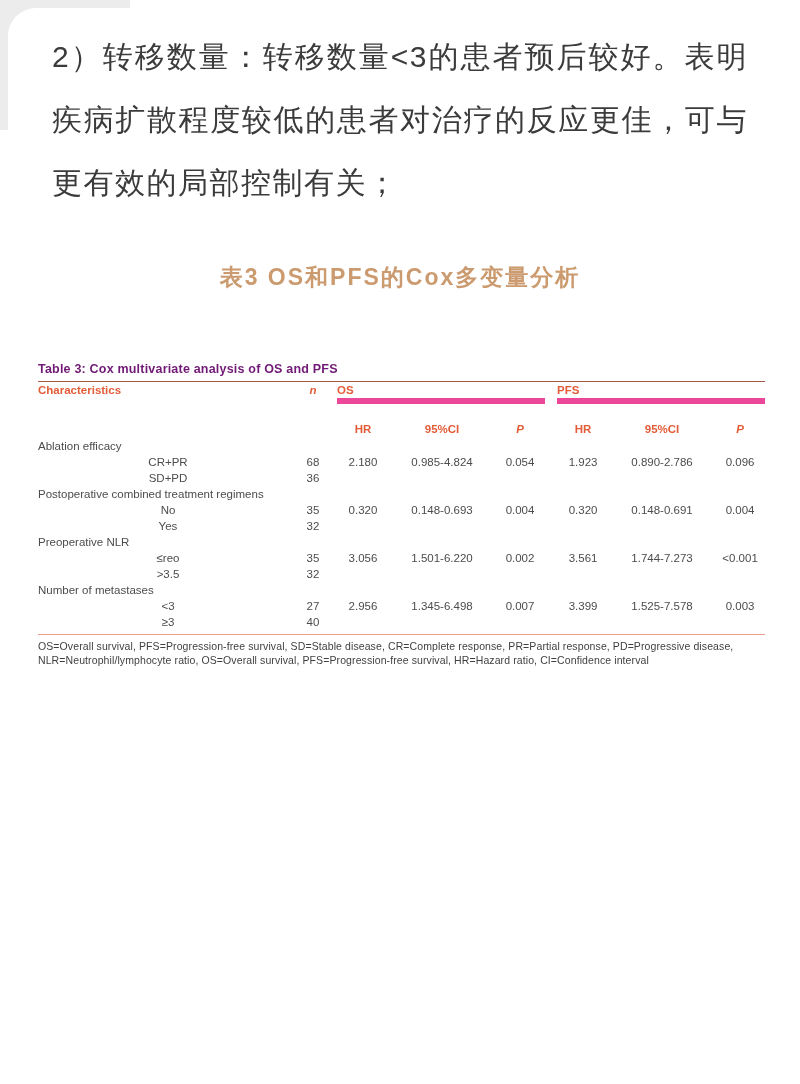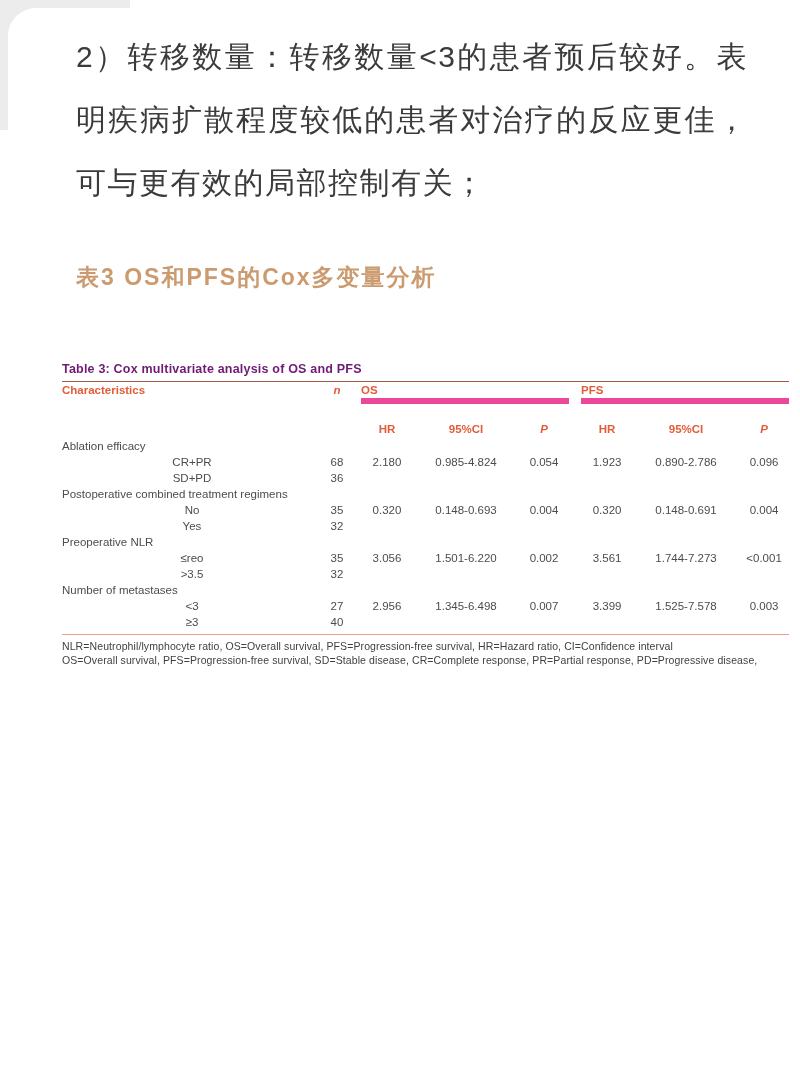--- a/index.html
+++ b/index.html
@@ -4,26 +4,26 @@
 <style>
   * { margin:0; padding:0; box-sizing:border-box; }
   html,body { width:800px; height:1084px; background:#ffffff; overflow:hidden; }
   body { font-family:"Liberation Sans", sans-serif; color:#3b3b3b; position:relative; }
 
   
   .corner { position:absolute; top:0; left:0; width:130px; height:130px; background:#ececec; }
   .corner::after { content:''; position:absolute; top:8px; left:8px; width:122px; height:122px;
                    background:#ffffff; border-top-left-radius:28px; }
 
-  .content { position:relative; padding:25px 52px 0 52px;margin-left:24px; }
+  .content { position:relative; padding:25px 52px 0 52px; }
 
   .para { font-size:30px; line-height:63px; letter-spacing:1.5px; text-align:justify; color:#3b3b3b; }
   .para + .para { margin-top:63px; }
 
-  .section-heading { margin-top:46px; text-align:left; font-size:23px; font-weight:bold;
+  .section-heading { margin-top:46px; text-align:center; font-size:23px; font-weight:bold;
                      letter-spacing:2px; color:#cb9b6f; line-height:34px; }
 
   .table-wrap { margin:68px 0 0 -14px; width:727px; }
   .table-title { font-size:12.5px; font-weight:bold; color:#701a75; letter-spacing:0.2px; margin-bottom:5px; }
 
   table { width:727px; border-collapse:collapse; table-layout:fixed; }
   col.c-char{width:251px;} col.c-n{width:48px;} col.c-hr{width:52px;} col.c-ci{width:106px;}
   col.c-p{width:50px;} col.c-gap{width:12px;}
 
   thead th { color:#e25c38; font-size:11.5px; font-weight:bold; padding:2px 0; }
@@ -217,17 +217,17 @@
             <td class="gap"></td>
             <td class="num"></td>
             <td class="num"></td>
             <td class="num"></td>
           </tr>
         </tbody>
     </table>
 
     <hr class="salmon-rule">
 
+    <div class="footnote">OS=Overall survival, PFS=Progression-free survival, SD=Stable disease, CR=Complete response, PR=Partial response, PD=Progressive disease,</div>
     <div class="footnote">NLR=Neutrophil/lymphocyte ratio, OS=Overall survival, PFS=Progression-free survival, HR=Hazard ratio, CI=Confidence interval</div>
-    <div class="footnote">OS=Overall survival, PFS=Progression-free survival, SD=Stable disease, CR=Complete response, PR=Partial response, PD=Progressive disease,</div>
   </div>
 
 </div>
 
 </body></html>

